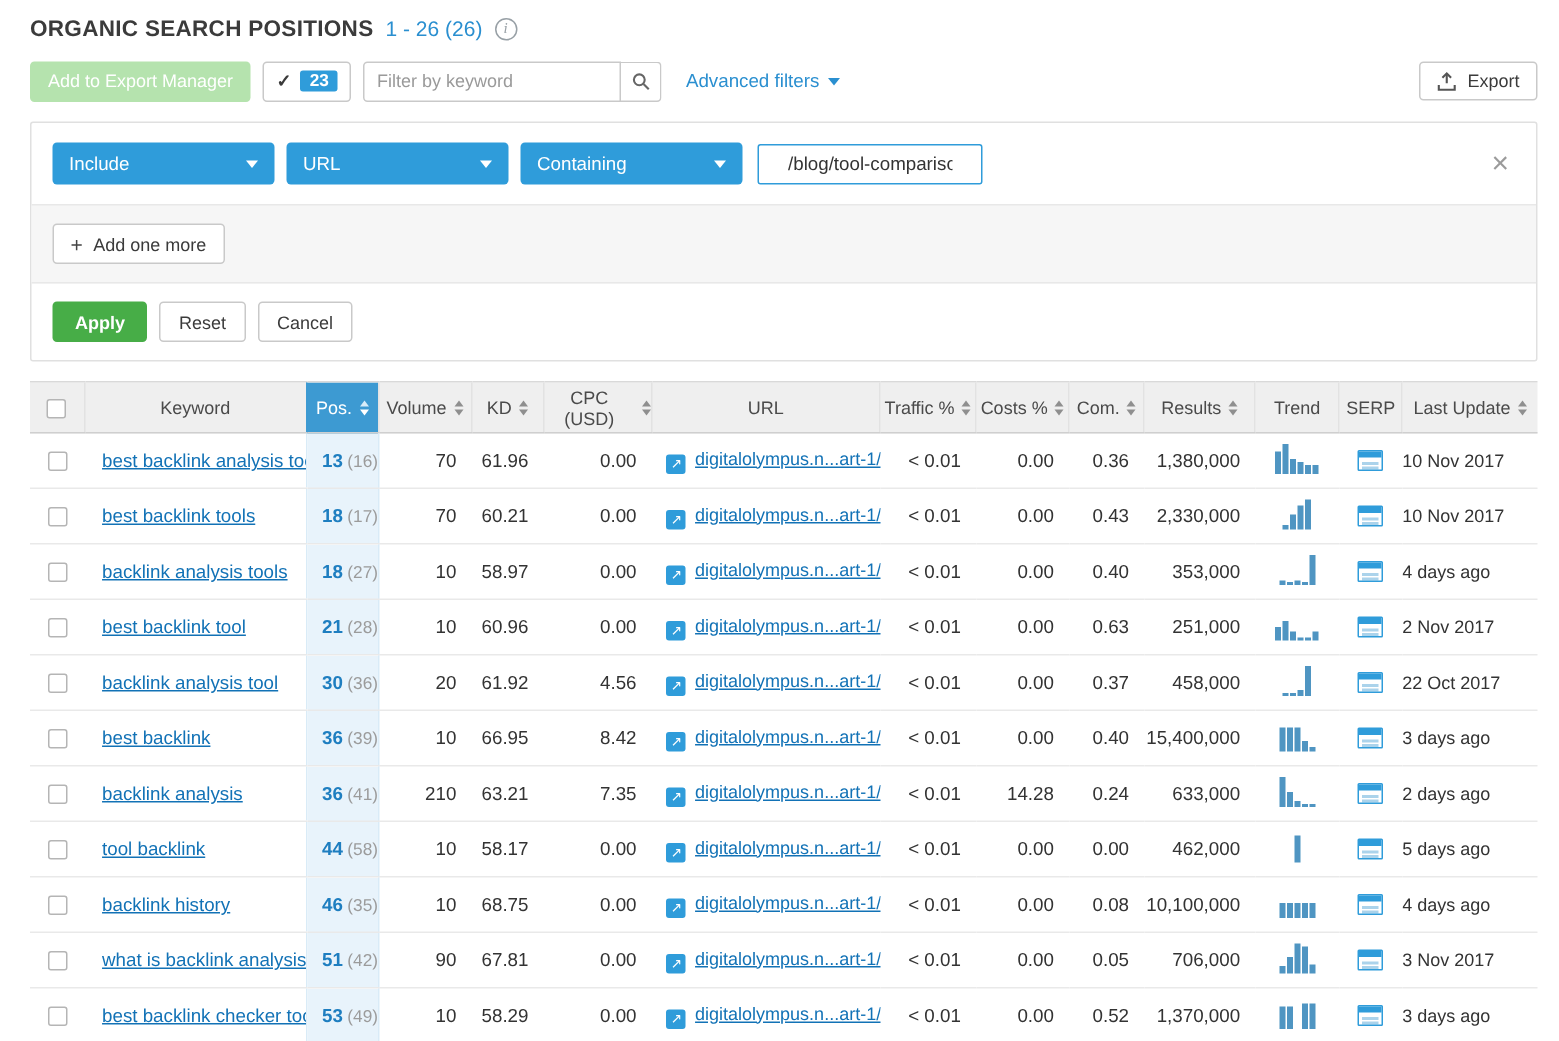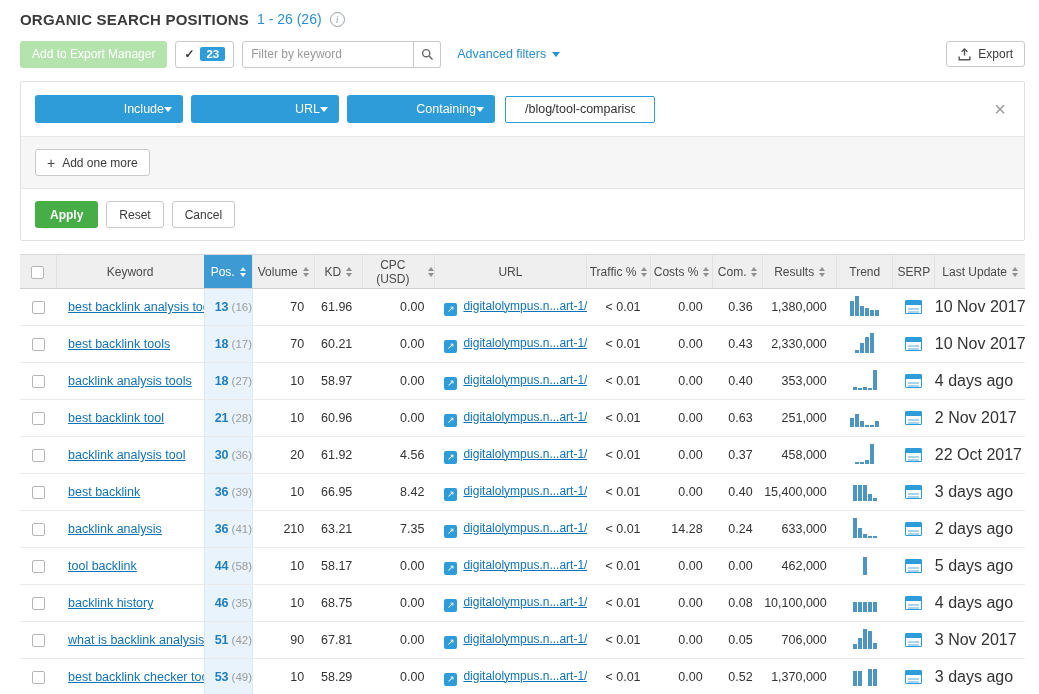--- a/index.html
+++ b/index.html
@@ -37,21 +37,21 @@
   .caret { width:0; height:0; border-left:4px solid transparent; border-right:4px solid transparent;
     border-top:5px solid #2a8fd0; }
   .spacer { flex:1; }
   .btn-export { height:26px; border:1px solid #c9c9c9; background:#fff; color:#3b3b3b;
     gap:7px; padding:0 11px; }
 
   
   .filter-panel { margin-top:13px; border:1px solid #e0e0e0; border-radius:2px; }
   .fp-row1 { display:flex; align-items:center; gap:8px; padding:13px 14px; }
   .dropdown { width:148px; height:28px; background:#2f9cda; border-radius:3px; color:#fff;
-    font-size:12.5px; display:flex; align-items:center; justify-content:flex-end;
+    font-size:12.5px; display:flex; align-items:center; justify-content:space-between;
     padding:0 11px; cursor:pointer; }
   .caret-white { border-top-color:#fff; }
   .fp-input { width:150px; height:27px; border:1px solid #2f9cda; border-radius:2px;
     padding:0 19px; font-size:12.5px; color:#333; outline:none; margin-left:2px; font-family:inherit; }
   .fp-close { margin-left:auto; color:#9b9b9b; font-size:20px; line-height:1; cursor:pointer;
     padding:0 4px; }
   .fp-row2 { background:#f6f6f6; border-top:1px solid #e8e8e8; border-bottom:1px solid #e8e8e8;
     padding:12px 14px; }
   .btn-add-more { height:27px; border:1px solid #c9c9c9; background:#fff; color:#3b3b3b;
     gap:7px; padding:0 11px; }
@@ -98,21 +98,21 @@
   .spark { display:inline-flex; align-items:flex-end; gap:1px; height:21px; }
   .spark i { display:inline-block; width:4px; background:#4f95c2; }
   td.cell-serp { text-align:center; }
   .serp-icon { display:inline-block; width:17px; height:14px; border:1px solid #2f9cda;
     border-radius:1px; cursor:pointer; vertical-align:middle;
     background:
       linear-gradient(#2f9cda,#2f9cda) 0 0/100% 4px no-repeat,
       linear-gradient(#abd3eb,#abd3eb) 2px 7px/11px 2px no-repeat,
       linear-gradient(#abd3eb,#abd3eb) 2px 10px/11px 2px no-repeat;
     background-color:#fff; }
-  td.cell-date { text-align:right; padding-right:12px; font-size:16px; }
+  td.cell-date { text-align:left; padding-right:12px; font-size:12px; }
 
   svg { display:block; }
 </style>
 </head>
 <body>
 
 <div class="page">
 
   <div class="title-bar">
     <span class="page-title">ORGANIC SEARCH POSITIONS</span>

